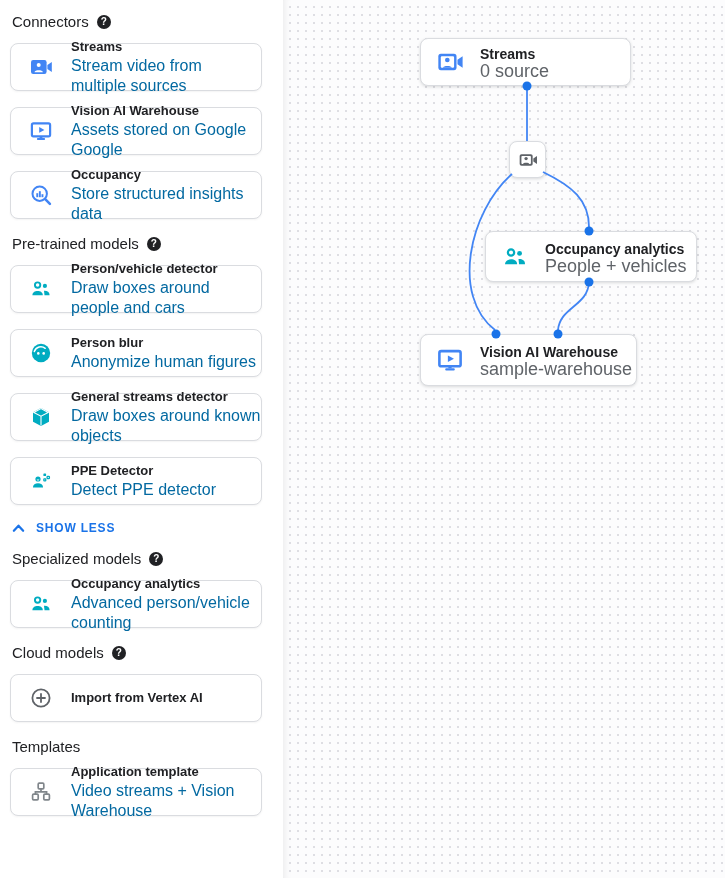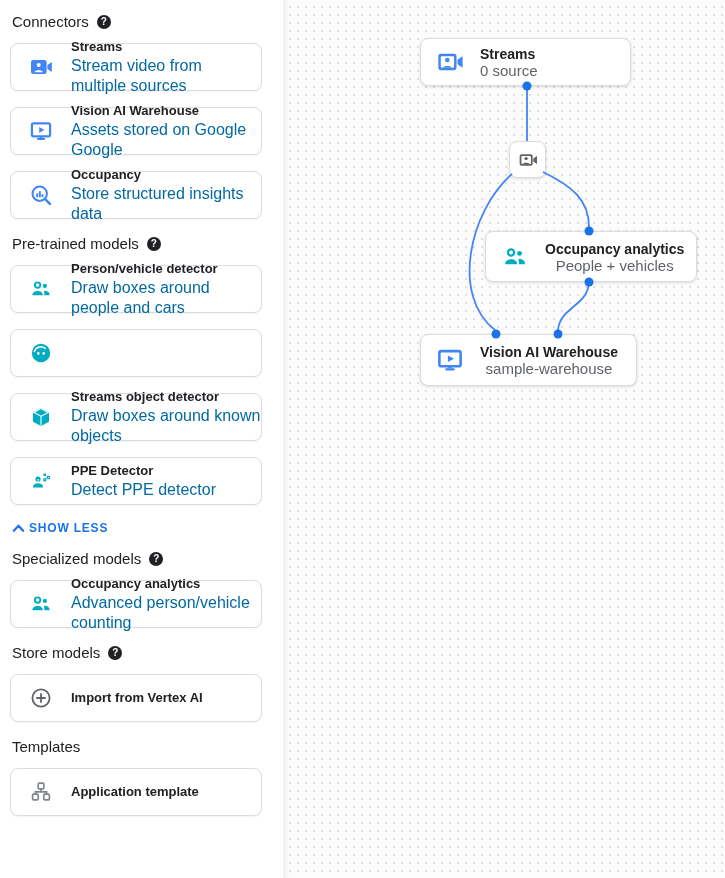--- a/index.html
+++ b/index.html
@@ -17,39 +17,39 @@
     text-align:center; display:inline-block; flex:0 0 auto; cursor:pointer; }
   .card { display:flex; align-items:center; gap:18px; height:48px;
     border:1px solid #dadce0; border-radius:8px; background:#fff;
     padding-left:18px; margin-bottom:16px; cursor:grab;
     box-shadow:0 1px 2px rgba(60,64,67,.06); }
   .card .icn { width:24px; height:24px; flex:0 0 auto; display:flex; }
   .card .icn svg { width:100%; height:100%; }
   .ct { display:flex; flex-direction:column; gap:1px; }
   .ct .t { font-size:13px; font-weight:bold; color:#202124; line-height:16px; }
   .ct .d { font-size:16px; color:#0369a1; line-height:20px; }
-  .showless { display:flex; align-items:center; gap:4px; color:#1a73e8;
+  .showless { display:flex; align-items:center; gap:11px; color:#1a73e8;
     font-size:12px; font-weight:bold; letter-spacing:.8px; margin:6px 0 15px 2px;
     cursor:pointer; }
   .showless svg { width:13px; height:10px; }
 
   
   .canvas { position:absolute; left:283px; top:0; width:442px; height:878px;
     background-color:#fcfcfd;
     background-image:radial-gradient(circle,#dedee3 1px,transparent 1.2px);
     background-size:8px 8px; background-position:3px 3px;
     box-shadow:inset 8px 0 8px -8px rgba(0,0,0,.10); }
   .edges { position:absolute; left:0; top:0; pointer-events:none; z-index:3; }
   .node { position:absolute; display:flex; align-items:center; gap:16px;
     background:#fff; border:1px solid #dadce0; border-radius:8px;
     padding-left:15px; box-shadow:0 1px 3px rgba(60,64,67,.18); cursor:grab; z-index:2; }
   .node .icn { width:28px; height:28px; flex:0 0 auto; display:flex; }
   .node .icn svg { width:100%; height:100%; }
   .nt .t { font-size:14px; font-weight:bold; color:#202124; line-height:18px; }
-  .nt .d { font-size:15px; color:#5f6368; line-height:16px;text-align:center; }
+  .nt .d { font-size:18px; color:#5f6368; line-height:16px; }
   .mini-node { position:absolute; width:37px; height:37px; background:#fff;
     border:1px solid #dadce0; border-radius:8px; display:flex;
     align-items:center; justify-content:center;
     box-shadow:0 1px 3px rgba(60,64,67,.18); cursor:grab; z-index:2; }
   .mini-node svg { width:20px; height:20px; }
 </style>
 </head>
 <body>
 
 <div class="sidebar">
@@ -127,32 +127,36 @@
 
   <div class="card">
     <span class="icn">
       <svg viewBox="0 0 24 24">
           <circle cx="12" cy="12" r="9.2" fill="#00acc1"></circle>
           <path d="M5.3 10.6 C7 5.6 12.6 4.5 16.2 7.3" stroke="#fff" stroke-width="1.5" fill="none" stroke-linecap="round"></path>
           <circle cx="9.3" cy="12.4" r="1.3" fill="#fff"></circle>
           <circle cx="14.7" cy="12.4" r="1.3" fill="#fff"></circle>
         </svg>
     </span>
+    <div class="ct">
+        <div class="t">Person blur</div>
+    <div class="d">Anonymize human figures</div>
+      </div>
   </div>
 
   <div class="card">
     <span class="icn">
       <svg viewBox="0 0 24 24">
           <path d="M12 3 L20 7.3 V16.7 L12 21 L4 16.7 V7.3 Z" fill="#00acc1"></path>
           <path d="M12 3.6 L19.2 7.4 L12 11.2 L4.8 7.4 Z" fill="#00acc1" stroke="#fff" stroke-width="1.1"></path>
           <path d="M12 11.2 V20.4" stroke="#fff" stroke-width="1.1"></path>
         </svg>
     </span>
     <div class="ct">
-        <div class="t">Streams object detector</div>
+        <div class="t">General streams detector</div>
     <div class="d">Draw boxes around known objects</div>
       </div>
   </div>
 
   <div class="card">
     <span class="icn">
       <svg viewBox="0 0 24 24">
           <circle cx="9" cy="10" r="2.6" fill="#00acc1"></circle>
           <path d="M7.9 10.7 q1.1 1 2.2 0" stroke="#fff" stroke-width=".9" fill="none"></path>
           <path d="M4 18.1c0-2.5 2.2-3.8 5-3.8s5 1.3 5 3.8v.3H4z" fill="#00acc1"></path>
@@ -188,21 +192,21 @@
           <path d="M3.4 18.2c0-2.8 2.4-4.2 5.2-4.2s5.2 1.4 5.2 4.2v.1H3.4z" fill="#00acc1"></path>
         </svg>
     </span>
     <div class="ct">
         <div class="t">Occupancy analytics</div>
     <div class="d">Advanced person/vehicle counting</div>
       </div>
   </div>
 
   <div class="section-title mt">
-    <span>Store models</span>
+    <span>Cloud models</span>
     <span class="help">?</span>
   </div>
 
   <div class="card">
     <span class="icn">
       <svg viewBox="0 0 24 24">
           <circle cx="12" cy="12" r="8.6" fill="none" stroke="#5f6368" stroke-width="1.8"></circle>
           <path d="M12 8 v8 M8 12 h8" stroke="#5f6368" stroke-width="1.8" stroke-linecap="round"></path>
         </svg>
     </span>
@@ -219,20 +223,21 @@
     <span class="icn">
       <svg viewBox="0 0 24 24" fill="none" stroke="#80868b" stroke-width="1.7">
           <rect x="9.2" y="3.2" width="5.6" height="5.6" rx="1"></rect>
           <path d="M12 8.8 V11.8 M6.4 14.2 V11.8 H17.6 V14.2"></path>
           <rect x="3.6" y="14.2" width="5.6" height="5.6" rx="1"></rect>
           <rect x="14.8" y="14.2" width="5.6" height="5.6" rx="1"></rect>
         </svg>
     </span>
     <div class="ct">
         <div class="t">Application template</div>
+    <div class="d">Video streams + Vision Warehouse</div>
       </div>
   </div>
 
 </div>
 
 <div class="canvas">
 
   <div class="node" style="left:137px; top:38px; width:211px; height:48px;">
     <span class="icn">
       <svg viewBox="0 0 24 24">

